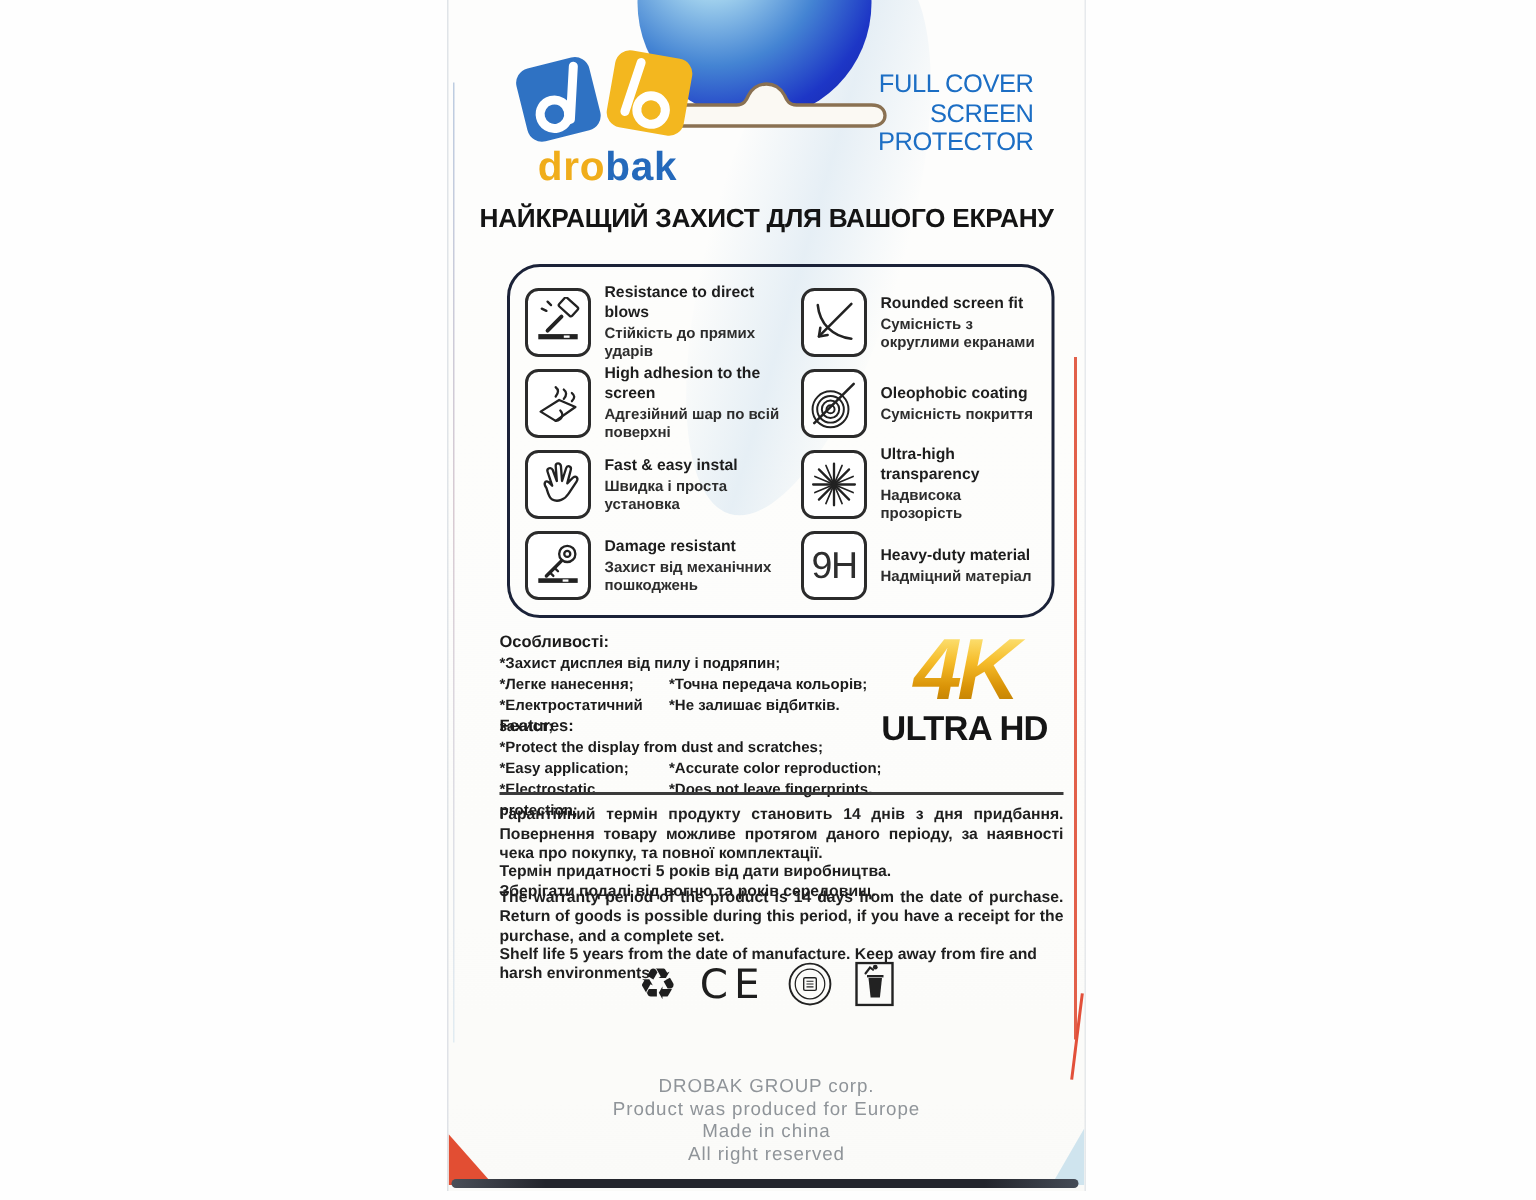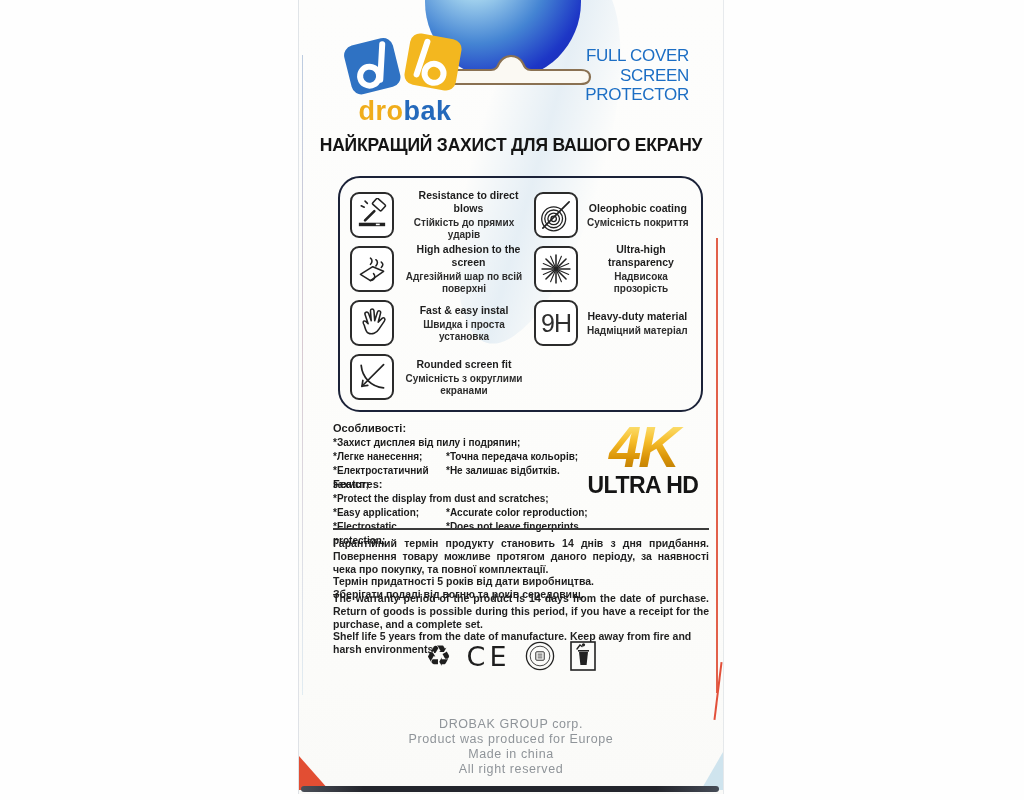--- a/index.html
+++ b/index.html
@@ -37,21 +37,21 @@
   
   .ptype{position:absolute;right:34px;top:46px;text-align:right;color:#1c6ec4;
       font-weight:400;font-size:17px;line-height:19.5px;letter-spacing:-.3px;}
   
   .headline{position:absolute;left:0;top:135px;width:100%;text-align:center;
       font-size:17.5px;font-weight:700;color:#141414;letter-spacing:-.2px;}
   
   .panel{position:absolute;left:39px;top:176px;width:365px;height:236px;box-sizing:border-box;
       border:2px solid #1b2238;border-radius:22px;padding:10px 6px 8px 10px;
       display:grid;grid-template-rows:repeat(4,54px);grid-template-columns:184px 1fr;
-      grid-auto-flow:column;align-items:center;text-align:center;}
+      grid-auto-flow:column;align-items:center;}
   .feat{display:flex;align-items:center;gap:9px;}
   .icon-box{width:44px;height:46px;flex:0 0 44px;box-sizing:border-box;border:2px solid #2b2b2b;
       border-radius:9px;display:flex;align-items:center;justify-content:center;background:#fff;}
   .nineh-label{font-size:25px;font-weight:500;color:#2e2e2e;letter-spacing:-1px;}
   .feat-text .t{font-size:10.5px;font-weight:700;color:#1d1d1d;line-height:13px;}
   .feat-text .s{font-size:10px;font-weight:600;color:#2d2d2d;line-height:12px;margin-top:2px;max-width:122px;}
   
   .list-block{position:absolute;left:34px;width:260px;color:#1b1b1b;}
   .list-block .hd{font-size:11px;font-weight:800;margin-bottom:2px;}
   .list-block .ln{font-size:10px;font-weight:700;line-height:14px;}
@@ -158,20 +158,37 @@
           <svg width="34" height="34" viewBox="0 0 44 44" fill="none" stroke="#222" stroke-width="2" stroke-linejoin="round" stroke-linecap="round">
             <path d="M12 25 C9 21 11 18 14 20 L17 23 L13 11 C12 8 16 6.5 17.5 9.5 L21 19 L20 6 C20 3 24 3 24.5 6 L25.5 19 L29 8 C30 5 34 6 33 9.5 L30 21 L35 16 C37.5 14 40 16.5 38 19.5 L31 30 C28 35 22 37.5 17 35 C14 33.5 13 28 12 25 Z"></path>
           </svg>
         </div>
         <div class="feat-text">
           <div class="t">Fast &amp; easy instal</div>
           <div class="s">Швидка і проста установка</div>
         </div>
       </div>
 
+      <div class="feat">
+        <div class="icon-box">
+          <svg width="34" height="34" viewBox="0 0 44 44" fill="none" stroke="#222" stroke-width="2" stroke-linecap="round">
+            <circle cx="30" cy="12" r="7"></circle>
+              <circle cx="30" cy="12" r="2.6"></circle>
+            <line x1="25" y1="18" x2="12" y2="31" stroke-width="3"></line>
+            <line x1="15" y1="28" x2="18" y2="31"></line>
+              <line x1="19" y1="24" x2="22" y2="27"></line>
+            <rect x="5" y="33" width="34" height="4" fill="#222" stroke="none"></rect>
+            <rect x="26" y="34" width="5" height="2" fill="#fff" stroke="none"></rect>
+          </svg>
+        </div>
+        <div class="feat-text">
+          <div class="t">Damage resistant</div>
+          <div class="s">Захист від механічних пошкоджень</div>
+        </div>
+      </div>
 
       <div class="feat">
         <div class="icon-box">
           <svg width="34" height="34" viewBox="0 0 44 44" fill="none" stroke="#222" stroke-width="2.2" stroke-linecap="round">
             <path d="M8 7 C9.5 23 21 34.5 37 36"></path>
             <line x1="37" y1="6" x2="9" y2="34"></line>
             <path d="M9 34 l7.5 -1.2 M9 34 l1.2 -7.5"></path>
           </svg>
         </div>
         <div class="feat-text">

